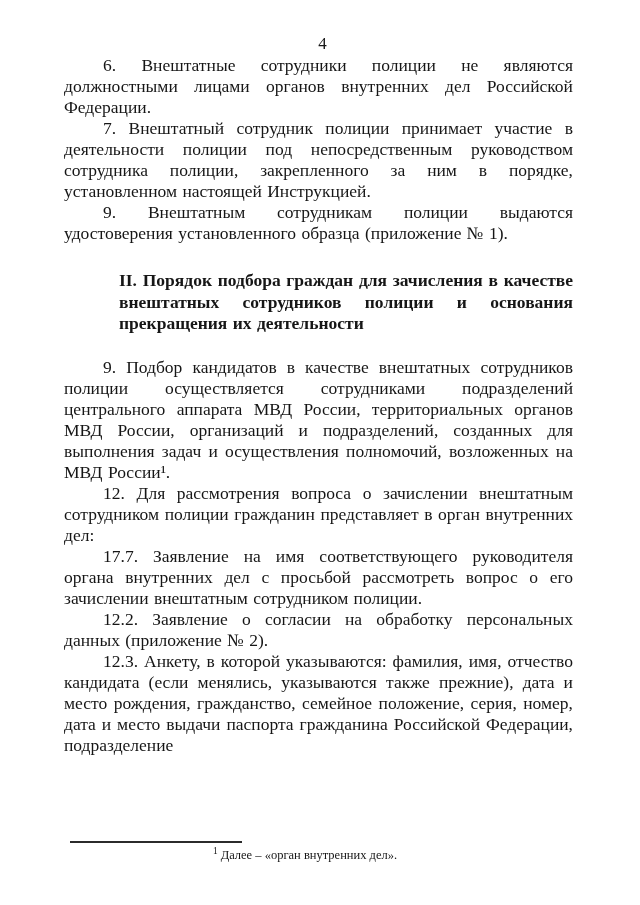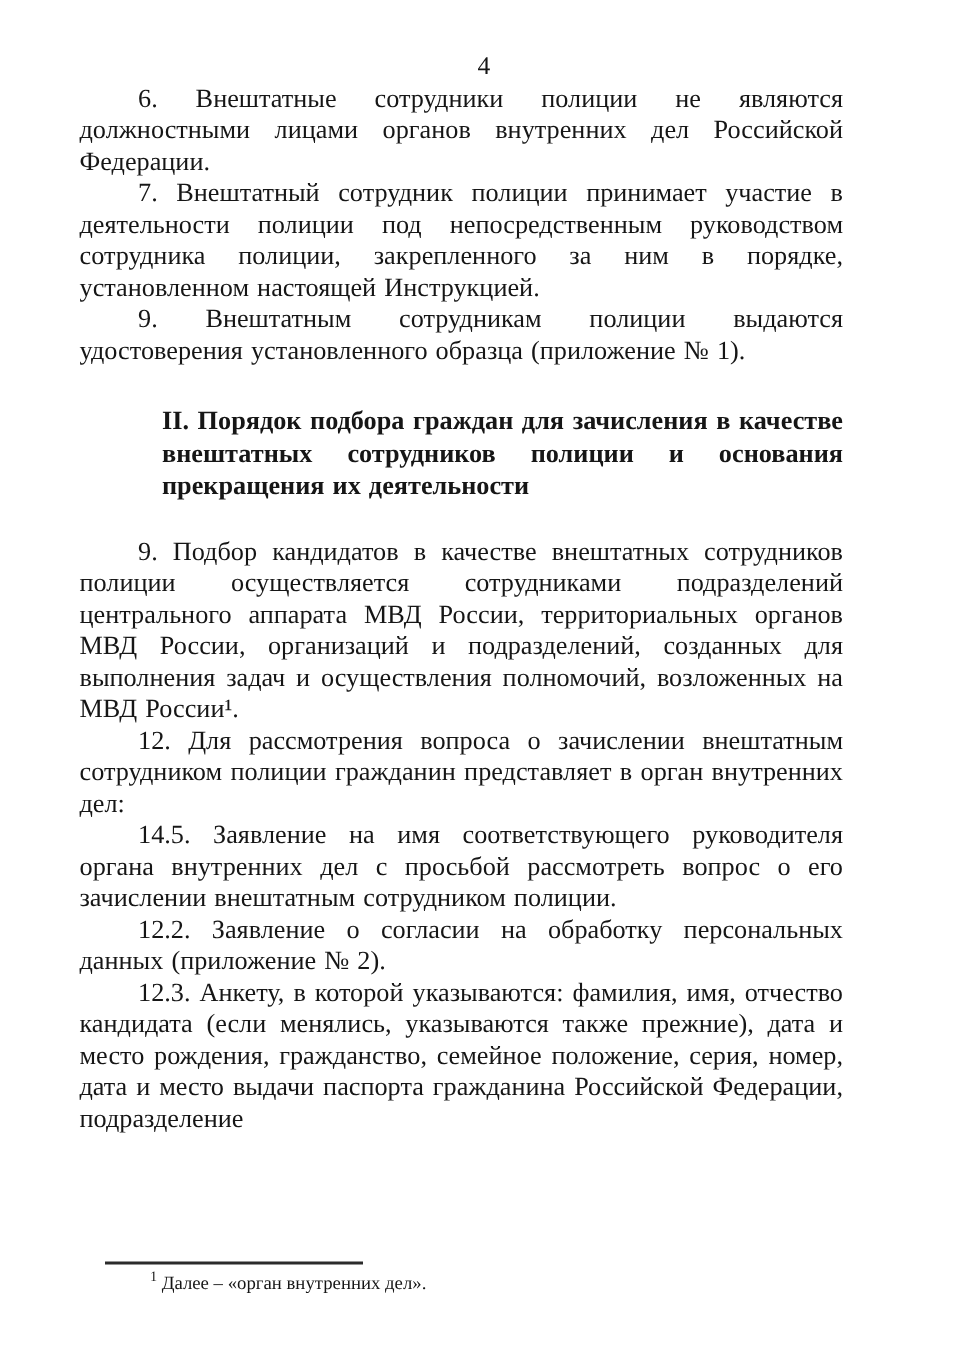--- a/index.html
+++ b/index.html
@@ -19,21 +19,21 @@
   }
   .page-number {
     position: absolute;
     top: 35px; left: 68px; width: 509px;
     text-align: center;
     font-size: 17px;
     line-height: 18px;
   }
   .content {
     position: absolute;
-    top: 55px; left: 53px; width: 509px;
+    top: 55px; left: 64px; width: 509px;
     font-size: 17.5px;
     line-height: 21px;
     text-align: justify;
     text-align-last: left;
     word-spacing: 1px;
   }
   p.para {
     margin: 0;
     text-indent: 39px;
   }
@@ -51,22 +51,21 @@
     left: 70px; top: 841px;
     width: 172px; height: 0;
     border-top: 2px solid #2b2b2b;
   }
   .footnote {
     position: absolute;
     left: 70px; top: 848px;
     width: 470px;
     font-size: 12.5px;
     line-height: 15px;
-    text-align: left;
-    margin-left: 30px;
+    text-align: center;
   }
   .footnote .fn-marker {
     font-size: 9.5px;
     vertical-align: super;
     line-height: 0;
     margin-right: 3px;
   }
 </style>
 </head>
 <body>
@@ -84,21 +83,21 @@
     <p class="para">9. Внештатным сотрудникам полиции выдаются удостоверения установленного образца (приложение № 1).</p>
 
     <div class="section-heading">II. Порядок подбора граждан для зачисления в качестве внештатных сотрудников полиции и основания прекращения их деятельности</div>
 
     <p class="para">9. Подбор кандидатов в качестве внештатных сотрудников полиции осуществляется сотрудниками подразделений центрального аппарата МВД России, территориальных органов МВД России, организаций и подразделений, созданных для выполнения задач и осуществления полномочий, возложенных на МВД России¹.</p>
 
 
 
     <p class="para">12. Для рассмотрения вопроса о зачислении внештатным сотрудником полиции гражданин представляет в орган внутренних дел:</p>
 
-    <p class="para">14.5. Заявление на имя соответствующего руководителя органа внутренних дел с просьбой рассмотреть вопрос о его зачислении внештатным сотрудником полиции.</p>
+    <p class="para">17.7. Заявление на имя соответствующего руководителя органа внутренних дел с просьбой рассмотреть вопрос о его зачислении внештатным сотрудником полиции.</p>
 
     <p class="para">12.2. Заявление о согласии на обработку персональных данных (приложение № 2).</p>
 
     <p class="para">12.3. Анкету, в которой указываются: фамилия, имя, отчество кандидата (если менялись, указываются также прежние), дата и место рождения, гражданство, семейное положение, серия, номер, дата и место выдачи паспорта гражданина Российской Федерации, подразделение</p>
 
   </div>
 
   <div class="footnote-rule"></div>
 
   <div class="footnote">

